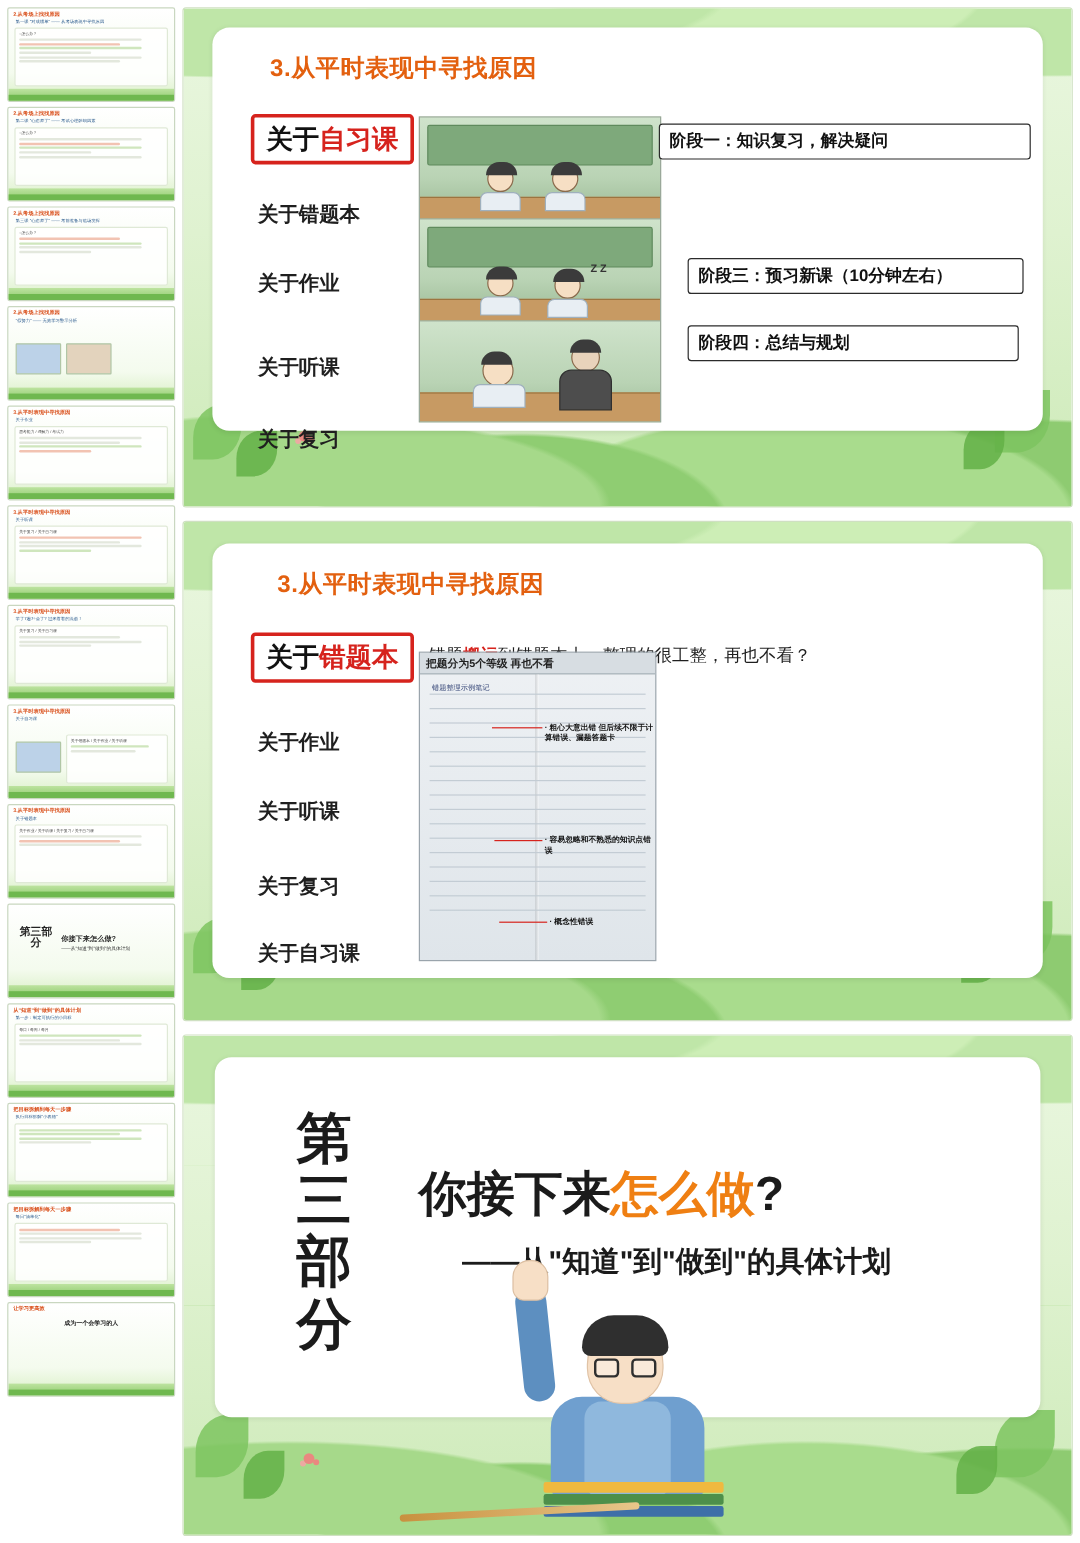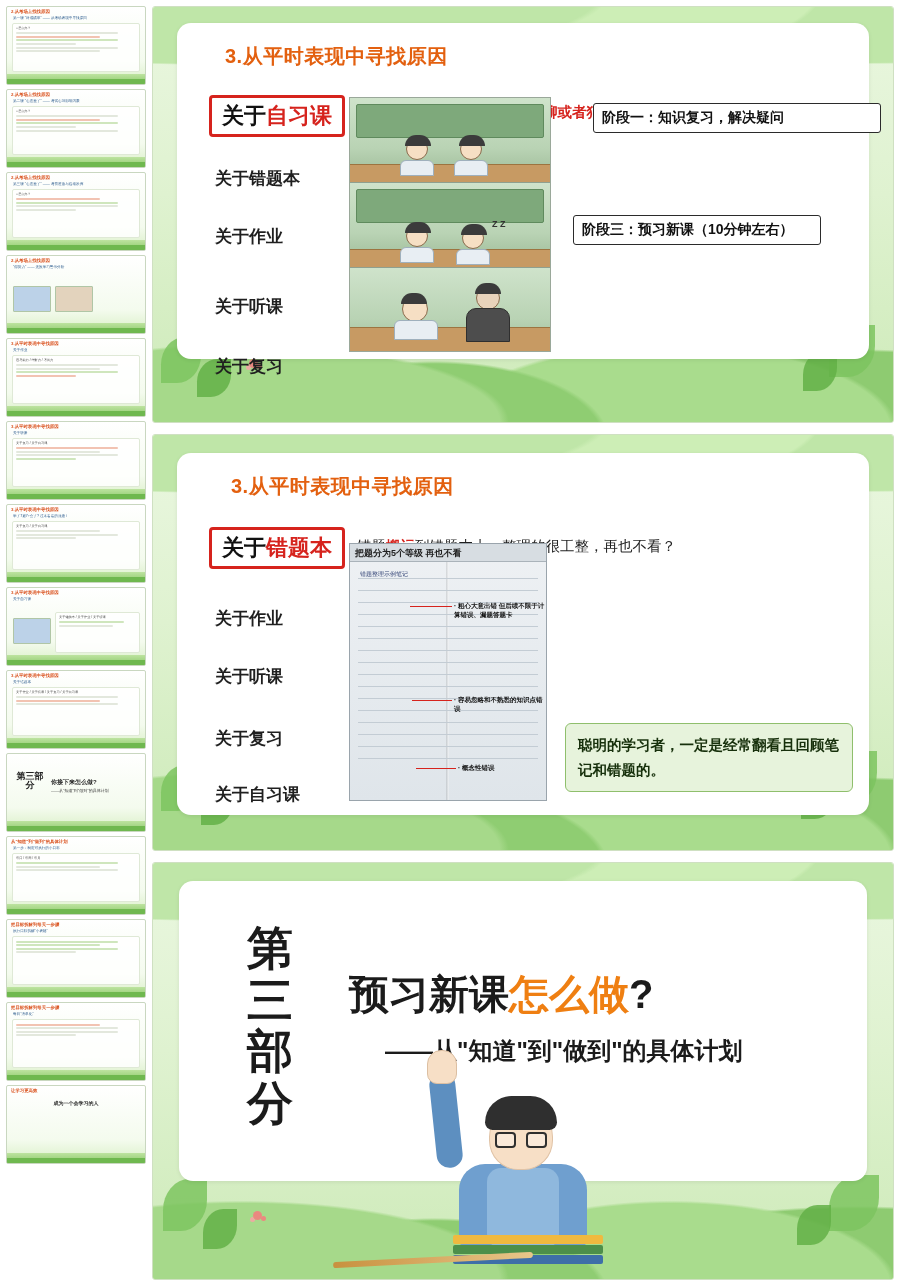--- a/index.html
+++ b/index.html
@@ -586,22 +586,23 @@
       </div>
       <div class="panel">
         <div class="desk" style="height:26px;"></div>
         <div class="head" style="left:52px;top:28px;width:26px;height:26px;"></div>
         <div class="body-shirt" style="left:44px;top:52px;width:44px;height:20px;"></div>
         <div class="head" style="left:126px;top:18px;width:24px;height:24px;background:#e8d3bb;"></div>
         <div class="body-shirt" style="left:116px;top:40px;width:44px;height:34px;background:#4d4d4d;border-color:#2f2f2f;border-radius:10px 10px 0 0;"></div>
       </div>
     </div>
 
-    <div class="stage" style="left:440px;top:96px;width:288px;">阶段一：知识复习，解决疑问</div>
-    <div class="stage" style="left:420px;top:208px;width:248px;">阶段三：预习新课（10分钟左右）</div>
+    <div class="stage" style="left:396px;top:96px;width:310px;">阶段一：知识复习，解决疑问</div>
+    <div class="stage" style="left:420px;top:208px;width:280px;">阶段三：预习新课（10分钟左右）</div>
+    <div class="stage" style="left:420px;top:264px;width:276px;">阶段四：总结与规划</div>
   </div>
 
   <div class="slide" id="slide2">
     <div class="slide-bg"></div>
     <div class="leaf" style="left:8px;top:330px;width:40px;height:46px;"></div>
     <div class="leaf" style="left:48px;top:352px;width:32px;height:38px;background:#63b047;"></div>
     <div class="leaf" style="right:16px;top:316px;width:48px;height:54px;"></div>
     <div class="leaf" style="right:58px;top:344px;width:34px;height:40px;background:#63b047;"></div>
     <div class="flower" style="right:104px;top:306px;"></div>
     <div class="flower" style="left:98px;top:356px;"></div>
@@ -645,38 +646,37 @@
       <div class="nb-hand" style="left:10px;top:26px;width:80px;">错题整理示例笔记</div>
       <div class="nb-note" style="left:104px;top:58px;width:92px;font-size:6.5px;">· 粗心大意出错 但后续不限于计算错误、漏题答题卡</div>
       <div class="nb-note" style="left:104px;top:152px;width:92px;font-size:6.5px;">· 容易忽略和不熟悉的知识点错误</div>
       <div class="nb-note" style="left:108px;top:220px;width:88px;font-size:6.5px;">· 概念性错误</div>
       <div class="nb-arrow" style="left:60px;top:62px;width:42px;"></div>
       <div class="nb-arrow" style="left:62px;top:156px;width:40px;"></div>
       <div class="nb-arrow" style="left:66px;top:224px;width:40px;"></div>
     </div>
 
 
-    <div class="greenbox" style="left:412px;top:288px;width:288px;">聪明的学习者，一定是经常翻看且回顾笔记和错题的。</div>
   </div>
 
   <div class="slide" id="slide3">
     <div class="slide-bg"></div>
     <div class="leaf" style="left:10px;top:316px;width:44px;height:52px;"></div>
     <div class="leaf" style="left:50px;top:346px;width:34px;height:40px;background:#63b047;"></div>
     <div class="leaf" style="right:14px;top:312px;width:50px;height:56px;"></div>
     <div class="leaf" style="right:62px;top:342px;width:34px;height:40px;background:#63b047;"></div>
     <div class="flower" style="right:110px;top:300px;"></div>
     <div class="flower" style="left:100px;top:348px;"></div>
 
     <div class="card" style="left:26px;top:18px;right:26px;height:300px;"></div>
 
     <div class="part-num">第三部分</div>
 
     <div class="big-q">
-      <span>预习新课</span><em>怎么做</em><span>?</span>
+      <span>你接下来</span><em>怎么做</em><span>?</span>
     </div>
 
     <div class="sub-q">——从"知道"到"做到"的具体计划</div>
 
     <div class="stu">
       <div class="arm"></div>
       <div class="hand"></div>
       <div class="torso"></div>
       <div class="vest"></div>
       <div class="head2"></div>

